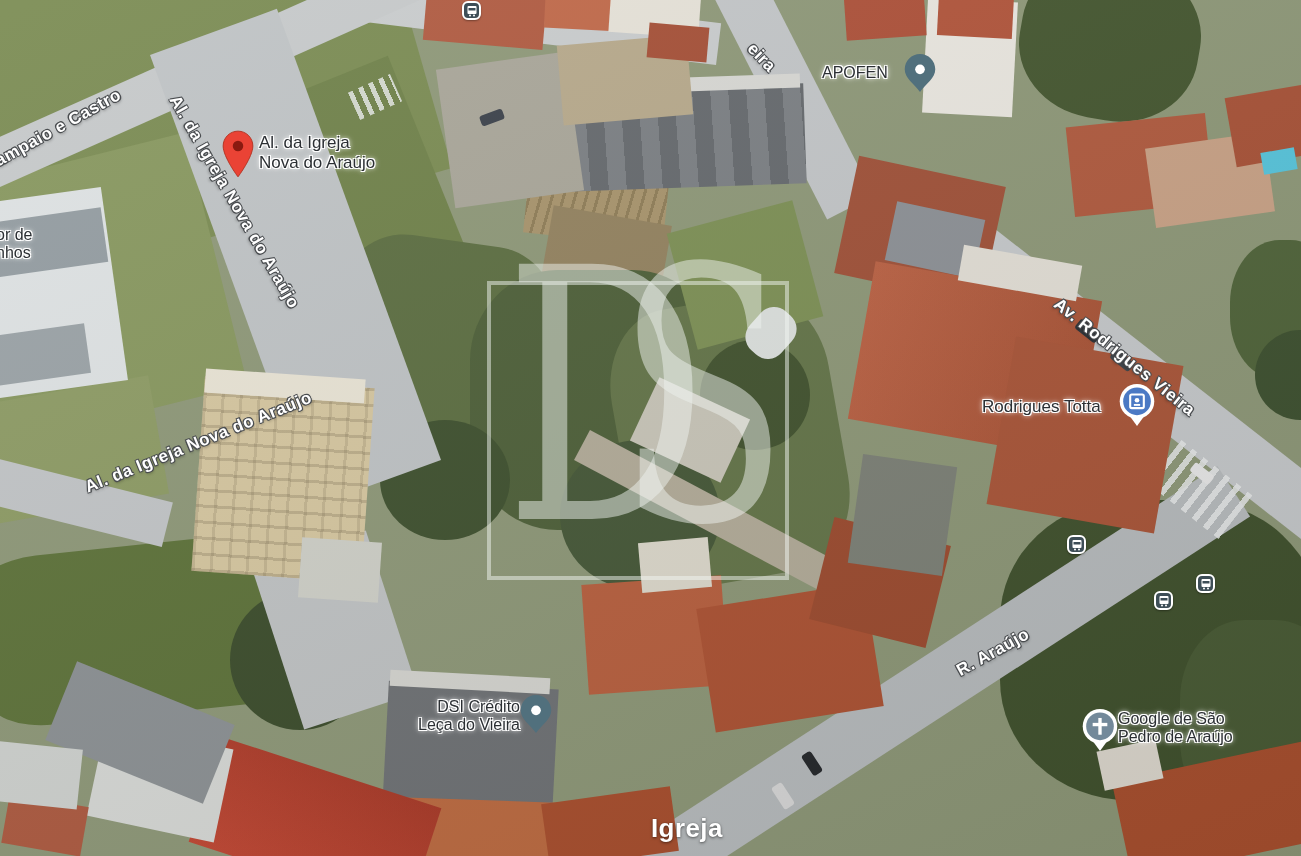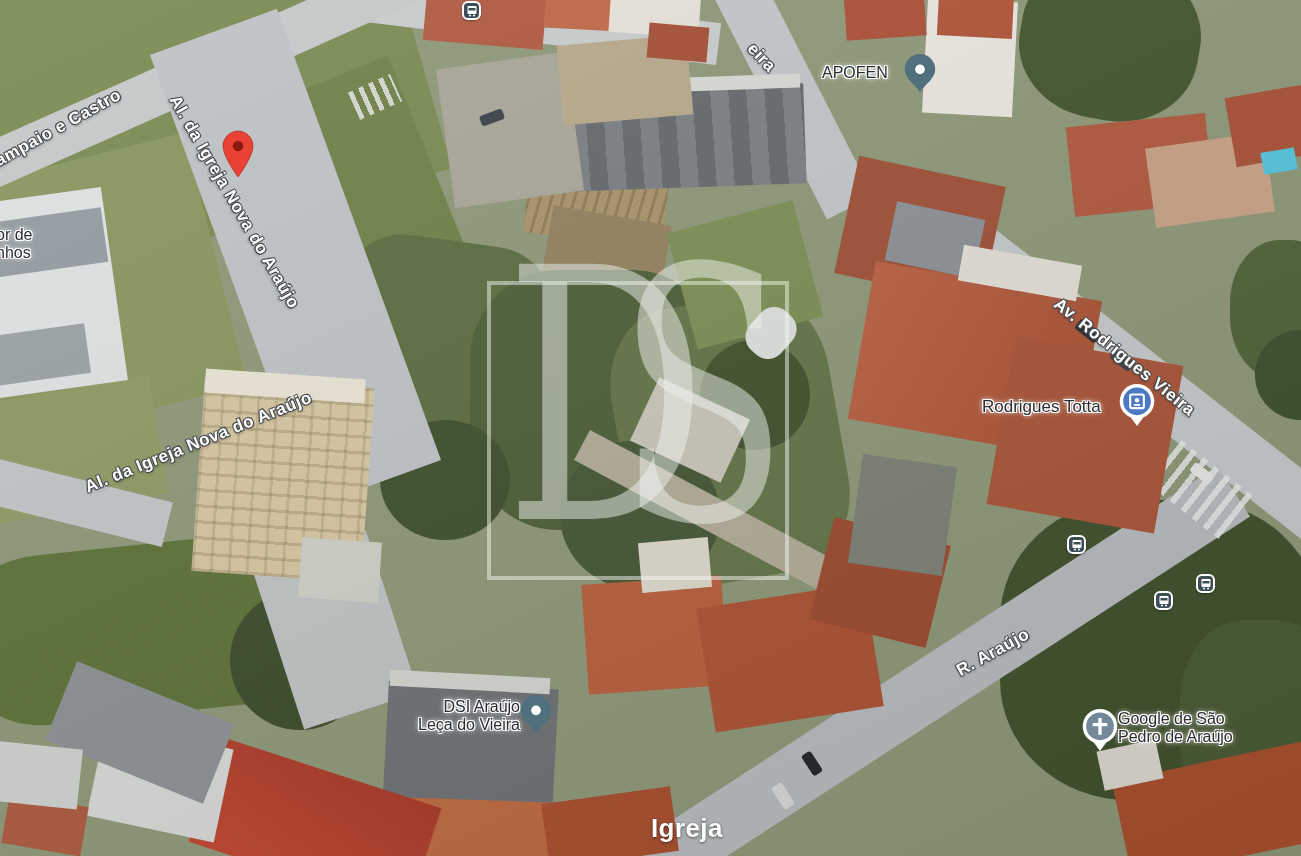--- a/index.html
+++ b/index.html
@@ -125,20 +125,24 @@
   <div class="street-label" style="left:1056px;top:292px;transform:rotate(39deg);transform-origin:0 50%;">Av. Rodrigues Vieira</div>
   <div class="street-label" style="left:958px;top:662px;transform:rotate(-29deg);transform-origin:0 50%;">R. Araújo</div>
   <div class="street-label" style="left:750px;top:36px;transform:rotate(46deg);transform-origin:0 50%;">eira</div>
 
   <div class="pin" style="left:222px;top:130px;">
     <svg width="32" height="48" viewBox="0 0 28 42">
       <path d="M14 1 C6.8 1 1 6.8 1 14 c0 9.6 13 27 13 27 s13-17.4 13-27 C27 6.8 21.2 1 14 1 z" fill="#EA4335" stroke="#b3301f" stroke-width="0.8"></path>
       <circle cx="14" cy="14" r="4.6" fill="#8a1a10"></circle>
     </svg>
   </div>
+  <div class="poi-label" style="left:259px;top:133px;font-size:17px;line-height:20px;">
+    <span style="display:block;">Al. da Igreja</span>
+    <span style="display:block;">Nova do Araújo</span>
+  </div>
 
   <div class="poi-label" style="left:822px;top:64px;">APOFEN</div>
   <div class="pin" style="left:903px;top:53px;">
     <svg width="34" height="40" viewBox="0 0 32 38">
       <path d="M16 1 C8 1 1.5 7.5 1.5 15.5 c0 8.5 9 14 14.5 21.5 c5.5-7.5 14.5-13 14.5-21.5 C30.5 7.5 24 1 16 1 z" fill="#51707d"></path>
       <circle cx="16" cy="15.5" r="4.6" fill="#fff"></circle>
     </svg>
   </div>
 
   <div class="poi-label" style="left:982px;top:398px;font-size:17px;">Rodrigues Totta</div>
@@ -147,21 +151,21 @@
       <path d="M18 41 l-8-11 h16 z" fill="#fff"></path>
       <circle cx="18" cy="17.5" r="16.5" fill="#fff"></circle>
       <circle cx="18" cy="17.5" r="13.2" fill="#4b79c4"></circle>
       <rect x="11.5" y="11" width="13" height="13" rx="1.5" fill="none" stroke="#fff" stroke-width="2"></rect>
       <circle cx="18" cy="16.5" r="2.2" fill="#fff"></circle>
       <rect x="15" y="20" width="6" height="1.8" fill="#fff"></rect>
     </svg>
   </div>
 
   <div class="poi-label" style="left:395px;top:698px;width:125px;text-align:right;">
-    <span style="display:block;">DSI Araújo</span>
+    <span style="display:block;">DSI Crédito</span>
     <span style="display:block;">Leça do Vieira</span>
   </div>
   <div class="pin" style="left:519px;top:694px;">
     <svg width="34" height="40" viewBox="0 0 32 38">
       <path d="M16 1 C8 1 1.5 7.5 1.5 15.5 c0 8.5 9 14 14.5 21.5 c5.5-7.5 14.5-13 14.5-21.5 C30.5 7.5 24 1 16 1 z" fill="#51707d"></path>
       <circle cx="16" cy="15.5" r="4.6" fill="#fff"></circle>
     </svg>
   </div>
 
   <div class="pin" style="left:1081px;top:708px;">

